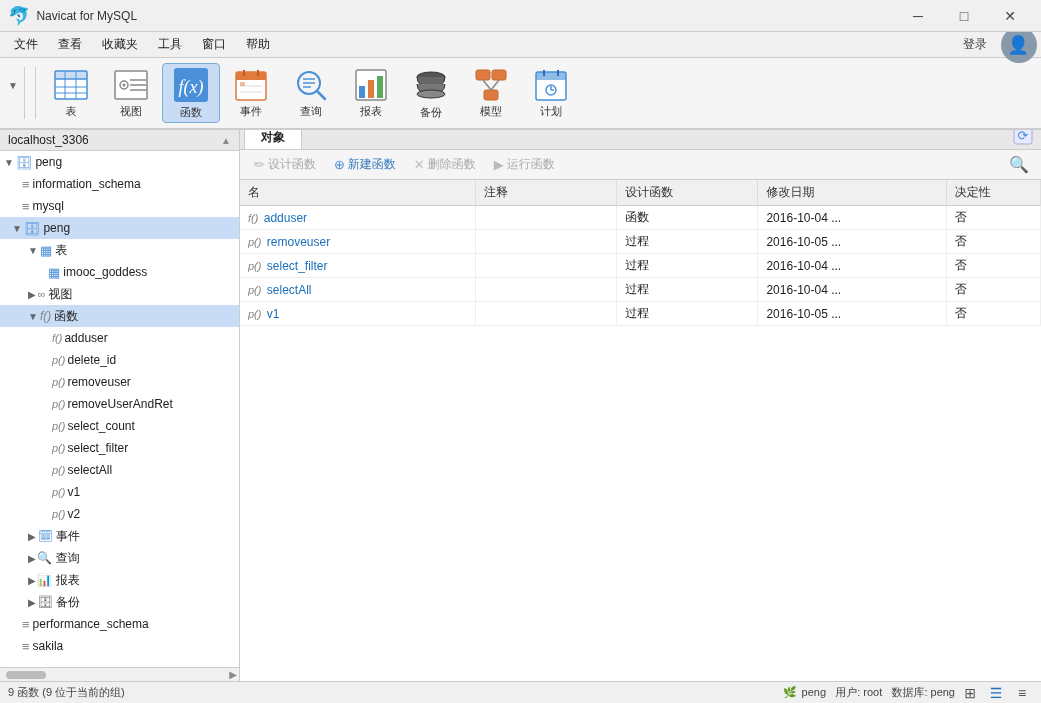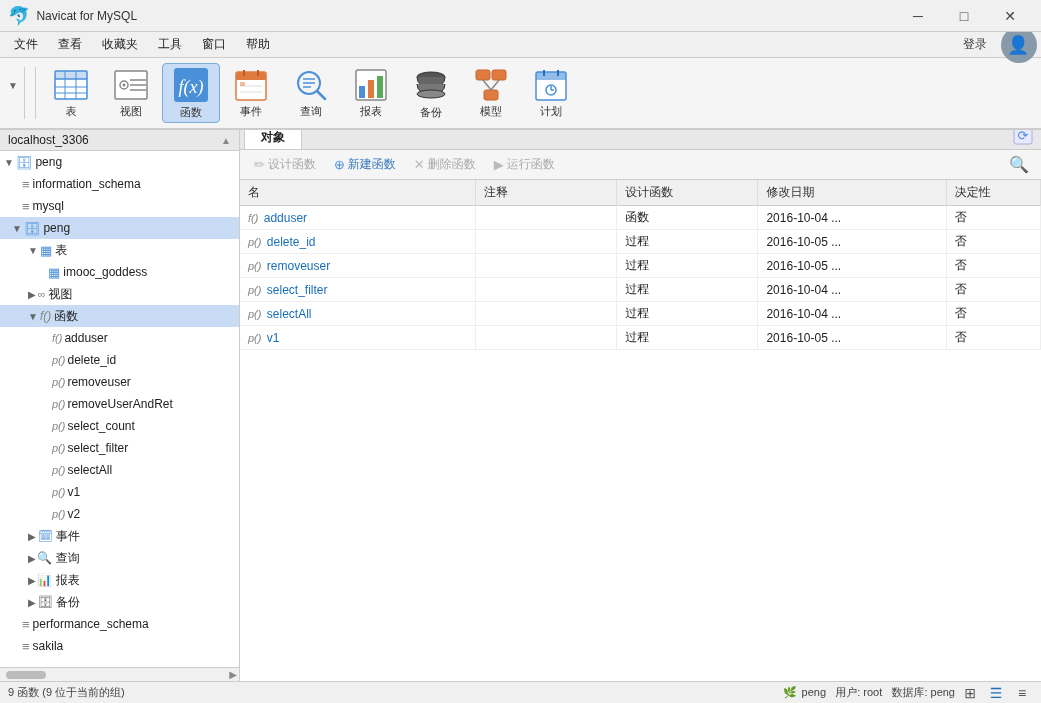--- a/index.html
+++ b/index.html
@@ -617,30 +617,20 @@
         </thead>
         <tbody id="table-body">
         <tr>
       <td>
         <span class="func-prefix" style="color:#888;font-style:italic;font-size:11px;">f()</span>
         <span class="func-name" style="color:#1a6fbb;">adduser</span>
       </td>
       <td></td>
       <td>函数</td>
       <td>2016-10-04 ...</td>
-      <td>否</td>
-    </tr>
-            <tr>
-      <td>
-        <span class="func-prefix" style="color:#888;font-style:italic;font-size:11px;">p()</span>
-        <span class="func-name" style="color:#1a6fbb;">delete_id</span>
-      </td>
-      <td></td>
-      <td>过程</td>
-      <td>2016-10-05 ...</td>
       <td>否</td>
     </tr>
             <tr>
       <td>
         <span class="func-prefix" style="color:#888;font-style:italic;font-size:11px;">p()</span>
         <span class="func-name" style="color:#1a6fbb;">removeuser</span>
       </td>
       <td></td>
       <td>过程</td>
       <td>2016-10-05 ...</td>

